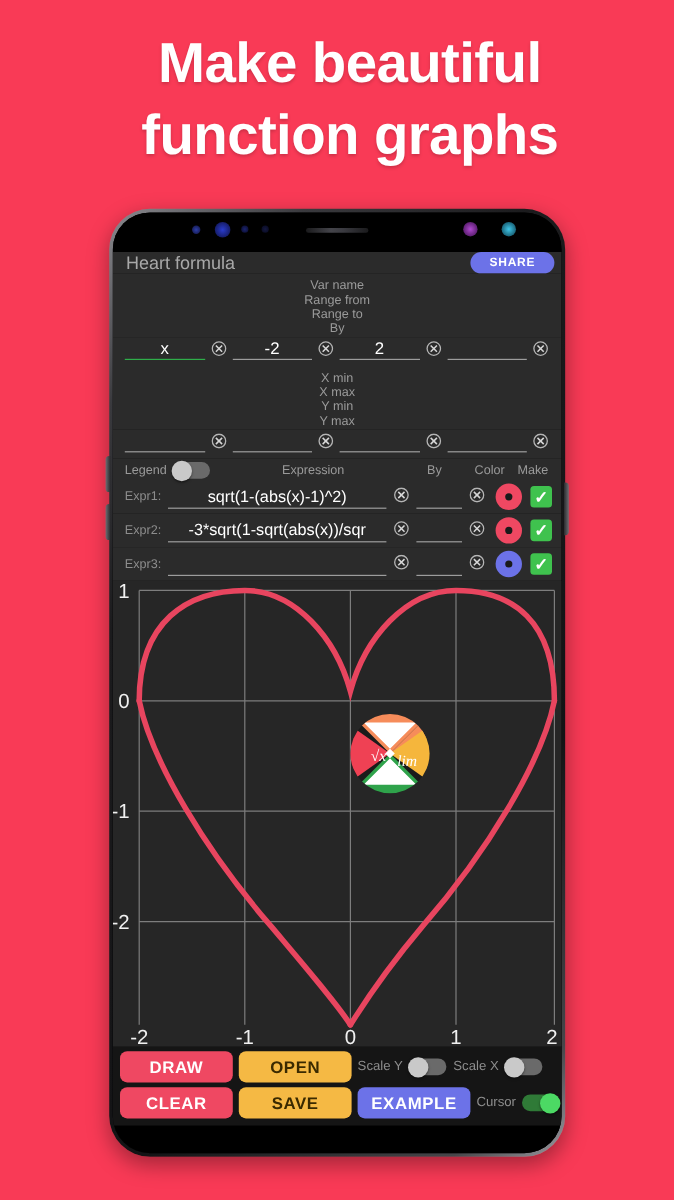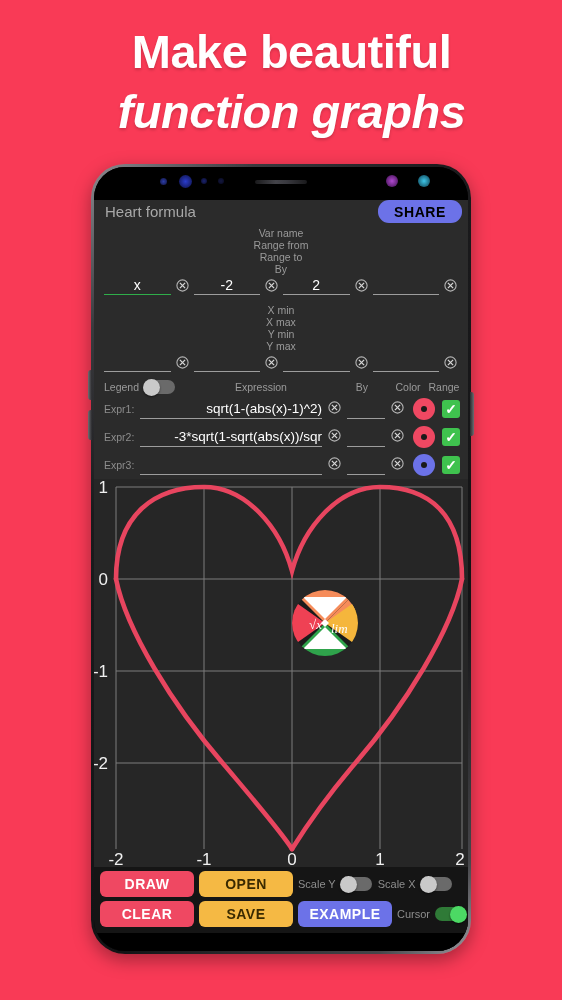--- a/index.html
+++ b/index.html
@@ -16,26 +16,26 @@
     top: 22px; left: 0; width: 562px;
     text-align: center;
     color: #ffffff;
     font-weight: bold;
     font-size: 47px;
     line-height: 1.28;
     letter-spacing: -0.5px;
     text-shadow: 0 2px 3px rgba(0,0,0,0.18);
     padding-left: 21px;
   }
-  .headline .l2 { display: block; font-style: italic; }
+  .headline .l2 { display: block; }
 
   
   .phone {
     position: absolute;
-    left: 91px; top: 164px;
+    left: 91px; top: 174px;
     width: 380px; height: 790px;
     background: linear-gradient(135deg,#8b8b90 0%, #3a3a3e 14%, #1b1b1d 30%, #131315 70%, #46464a 92%, #9a9aa0 100%);
     border-radius: 34px;
     padding: 3px;
     box-shadow: 0 6px 18px rgba(0,0,0,0.35);
   }
   .phone-inner {
     width: 100%; height: 100%;
     background: #000;
     border-radius: 31px;
@@ -77,21 +77,21 @@
   }
   .panel { background: #2b2b2b; }
 
   
   .titlebar {
     height: 27px; display: flex; align-items: center;
     padding: 0 6px 0 11px; background: #2b2b2b;
   }
   .title-text { color: #a8a8a8; font-size: 15px; flex: 1; }
   .share-btn {
-    background: #6c72e8; color: #000000; font-size: 14px; font-weight: bold;
+    background: #6c72e8; color: #ffffff; font-size: 10px; font-weight: bold;
     letter-spacing: .6px; padding: 3.5px 16px; border-radius: 11px;
   }
 
   
   .hdr { color: #9a9a9a; font-size: 10.5px; text-align: center; }
 
   .row-hdr { display: flex; padding: 4px 8px 1px 8px; background: #2b2b2b; flex-direction: column; }
   .row-hdr > div { flex: 1; }
 
   .row-fields { display: flex; align-items: flex-end; padding: 0 8px 5px 8px; background: #2b2b2b; }
@@ -131,21 +131,21 @@
   .lg-expr { color: #9a9a9a; font-size: 10.5px; width: 150px; text-align: center; }
   .lg-by   { color: #9a9a9a; font-size: 10.5px; width: 52px; text-align: center; }
   .lg-color{ color: #9a9a9a; font-size: 10.5px; width: 40px; text-align: center; }
   .lg-line { color: #9a9a9a; font-size: 10.5px; width: 32px; text-align: center; }
 
   
   .expr-row { display: flex; align-items: center; padding: 3px 8px 3px 10px; background: #2b2b2b; }
   .expr-lbl { color: #8d8d8d; font-size: 10.5px; width: 36px; flex: 0 0 36px; }
   .expr-fld {
     flex: 1; border-bottom: 1.4px solid #9d9d9d; height: 20px;
-    color: #fff; font-size: 13.5px; text-align: right;
+    color: #fff; font-size: 13.5px; text-align: center;
     line-height: 20px; overflow: hidden; white-space: nowrap;
     margin-right: 3px;
   }
   .by-fld {
     width: 38px; flex: 0 0 38px; border-bottom: 1.4px solid #9d9d9d; height: 20px;
     margin: 0 3px;
   }
   .dotcolor {
     width: 22px; height: 22px; border-radius: 50%;
     margin: 0 7px 0 6px; flex: 0 0 22px;
@@ -310,21 +310,21 @@
 
       <div class="legend-row panel">
         <span class="legend-lbl">Legend</span>
         <div class="toggle">
             <span class="knob"></span>
           </div>
         <span class="lg-spacer"></span>
         <span class="lg-expr">Expression</span>
         <span class="lg-by">By</span>
         <span class="lg-color">Color</span>
-        <span class="lg-line">Range</span>
+        <span class="lg-line">Make</span>
       </div>
 
       <div class="expr-row panel">
         <span class="expr-lbl">Expr1:</span>
         <div class="expr-fld">sqrt(1-(abs(x)-1)^2)</div>
         <div class="clr-icon">
           <svg width="13" height="13" viewBox="0 0 13 13">
               <circle cx="6.5" cy="6.5" r="5.6" fill="none" stroke="#b5b5b5" stroke-width="1.1"></circle>
               <path d="M3.9 3.9 L9.1 9.1 M9.1 3.9 L3.9 9.1" stroke="#d6d6d6" stroke-width="1.3"></path>
             </svg>

